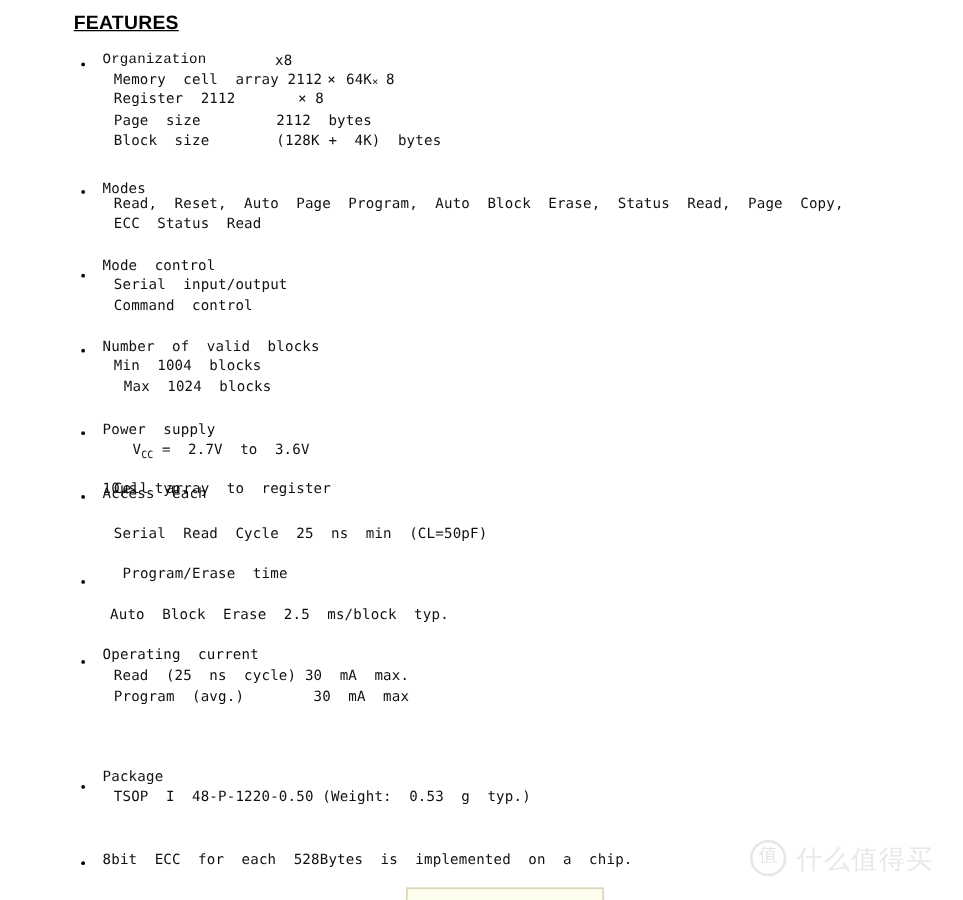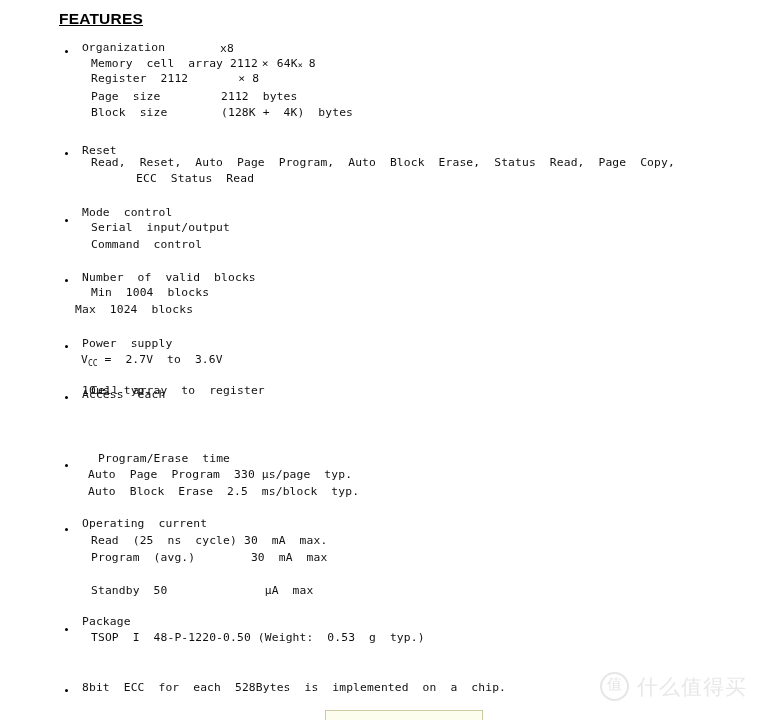--- a/index.html
+++ b/index.html
@@ -134,52 +134,51 @@
 
   <div class="ln" style="left:91px; top:72px;"><span>Register  2112</span><span style="padding-left:50px">×</span><span style="padding-left:7px">8</span></div>
 
   <div class="ln" style="left:91px; top:90px;">Page  size</div>
   <div class="ln" style="left:221px; top:90px;">2112  bytes</div>
 
   <div class="ln" style="left:91px; top:106px;">Block  size</div>
   <div class="ln" style="left:221px; top:106px;">(128K +  4K)  bytes</div>
 
   <div class="bullet-dot" style="left:65px; top:152px;"></div>
-  <div class="ln" style="left:82px; top:144px;">Reset</div>
+  <div class="ln" style="left:82px; top:144px;">Modes</div>
   <div class="ln" style="left:91px; top:156px;">Read,  Reset,  Auto  Page  Program,  Auto  Block  Erase,  Status  Read,  Page  Copy,</div>
-  <div class="ln" style="left:91px; top:172px;margin-left:45px;">ECC  Status  Read</div>
+  <div class="ln" style="left:91px; top:172px;">ECC  Status  Read</div>
 
   <div class="bullet-dot" style="left:65px; top:219px;"></div>
   <div class="ln" style="left:82px; top:206px;">Mode  control</div>
   <div class="ln" style="left:91px; top:221px;">Serial  input/output</div>
   <div class="ln" style="left:91px; top:238px;">Command  control</div>
 
   <div class="bullet-dot" style="left:65px; top:279px;"></div>
   <div class="ln" style="left:82px; top:271px;">Number  of  valid  blocks</div>
   <div class="ln" style="left:91px; top:286px;">Min  1004  blocks</div>
-  <div class="ln" style="left:75px; top:303px;">Max  1024  blocks</div>
+  <div class="ln" style="left:99px; top:303px;">Max  1024  blocks</div>
 
   <div class="bullet-dot" style="left:65px; top:345px;"></div>
   <div class="ln" style="left:82px; top:337px;">Power  supply</div>
-  <div class="ln" style="left:81px; top:353px;"><span>V</span><span class="sub">CC</span><span> =  2.7V  to  3.6V</span></div>
+  <div class="ln" style="left:106px; top:353px;"><span>V</span><span class="sub">CC</span><span> =  2.7V  to  3.6V</span></div>
 
   <div class="bullet-dot" style="left:65px; top:396px;"></div>
   <div class="ln" style="left:82px; top:388px;">Access  each</div>
   <div class="ln" style="left:91px; top:384px;text-align:right;"><span class="overlap-wrap"><span>Cell  array  to  register</span><span class="overlap-over">10µs  typ.</span></span></div>
+  <div class="ln" style="left:91px; top:420px;">Serial  Read  Cycle  25  ns  min  (CL=50pF)</div>
 
   <div class="bullet-dot" style="left:65px; top:464px;"></div>
   <div class="ln" style="left:98px; top:452px;">Program/Erase  time</div>
-  <div class="ln" style="left:88px; top:468px;">Auto  Page  Program  330 µs/page  typ.</div>
   <div class="ln" style="left:88px; top:485px;">Auto  Block  Erase  2.5  ms/block  typ.</div>
 
   <div class="bullet-dot" style="left:65px; top:528px;"></div>
   <div class="ln" style="left:82px; top:517px;">Operating  current</div>
   <div class="ln" style="left:91px; top:534px;">Read  (25  ns  cycle) 30  mA  max.</div>
   <div class="ln" style="left:91px; top:551px;">Program  (avg.)        30  mA  max</div>
-  <div class="ln" style="left:91px; top:584px;">Standby  50              µA  max</div>
 
   <div class="bullet-dot" style="left:65px; top:628px;"></div>
   <div class="ln" style="left:82px; top:615px;">Package</div>
   <div class="ln" style="left:91px; top:631px;">TSOP  I  48-P-1220-0.50 (Weight:  0.53  g  typ.)</div>
 
   <div class="bullet-dot" style="left:65px; top:689px;"></div>
   <div class="ln" style="left:82px; top:681px;">8bit  ECC  for  each  528Bytes  is  implemented  on  a  chip.</div>
 
   <div class="yellow-box"></div>
 

